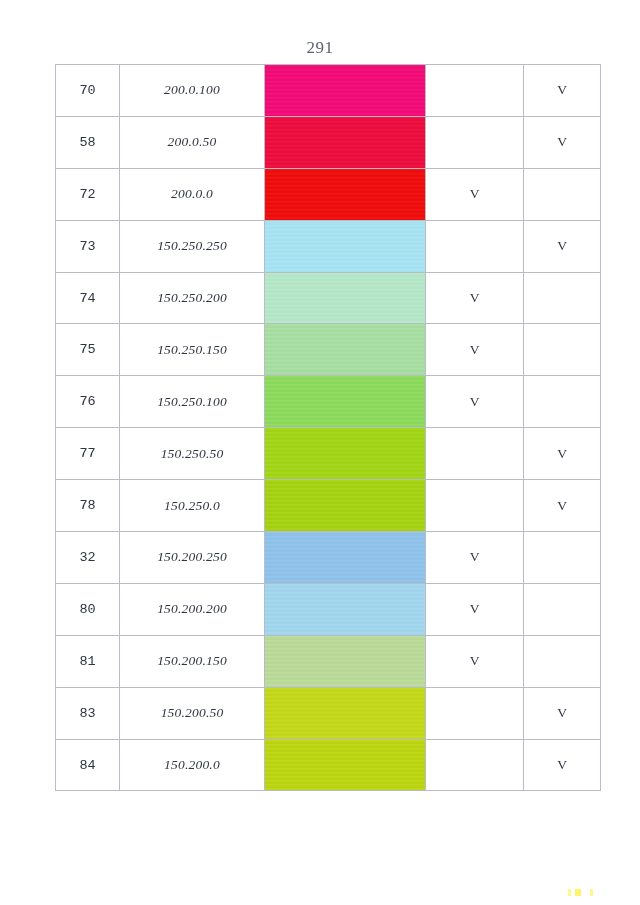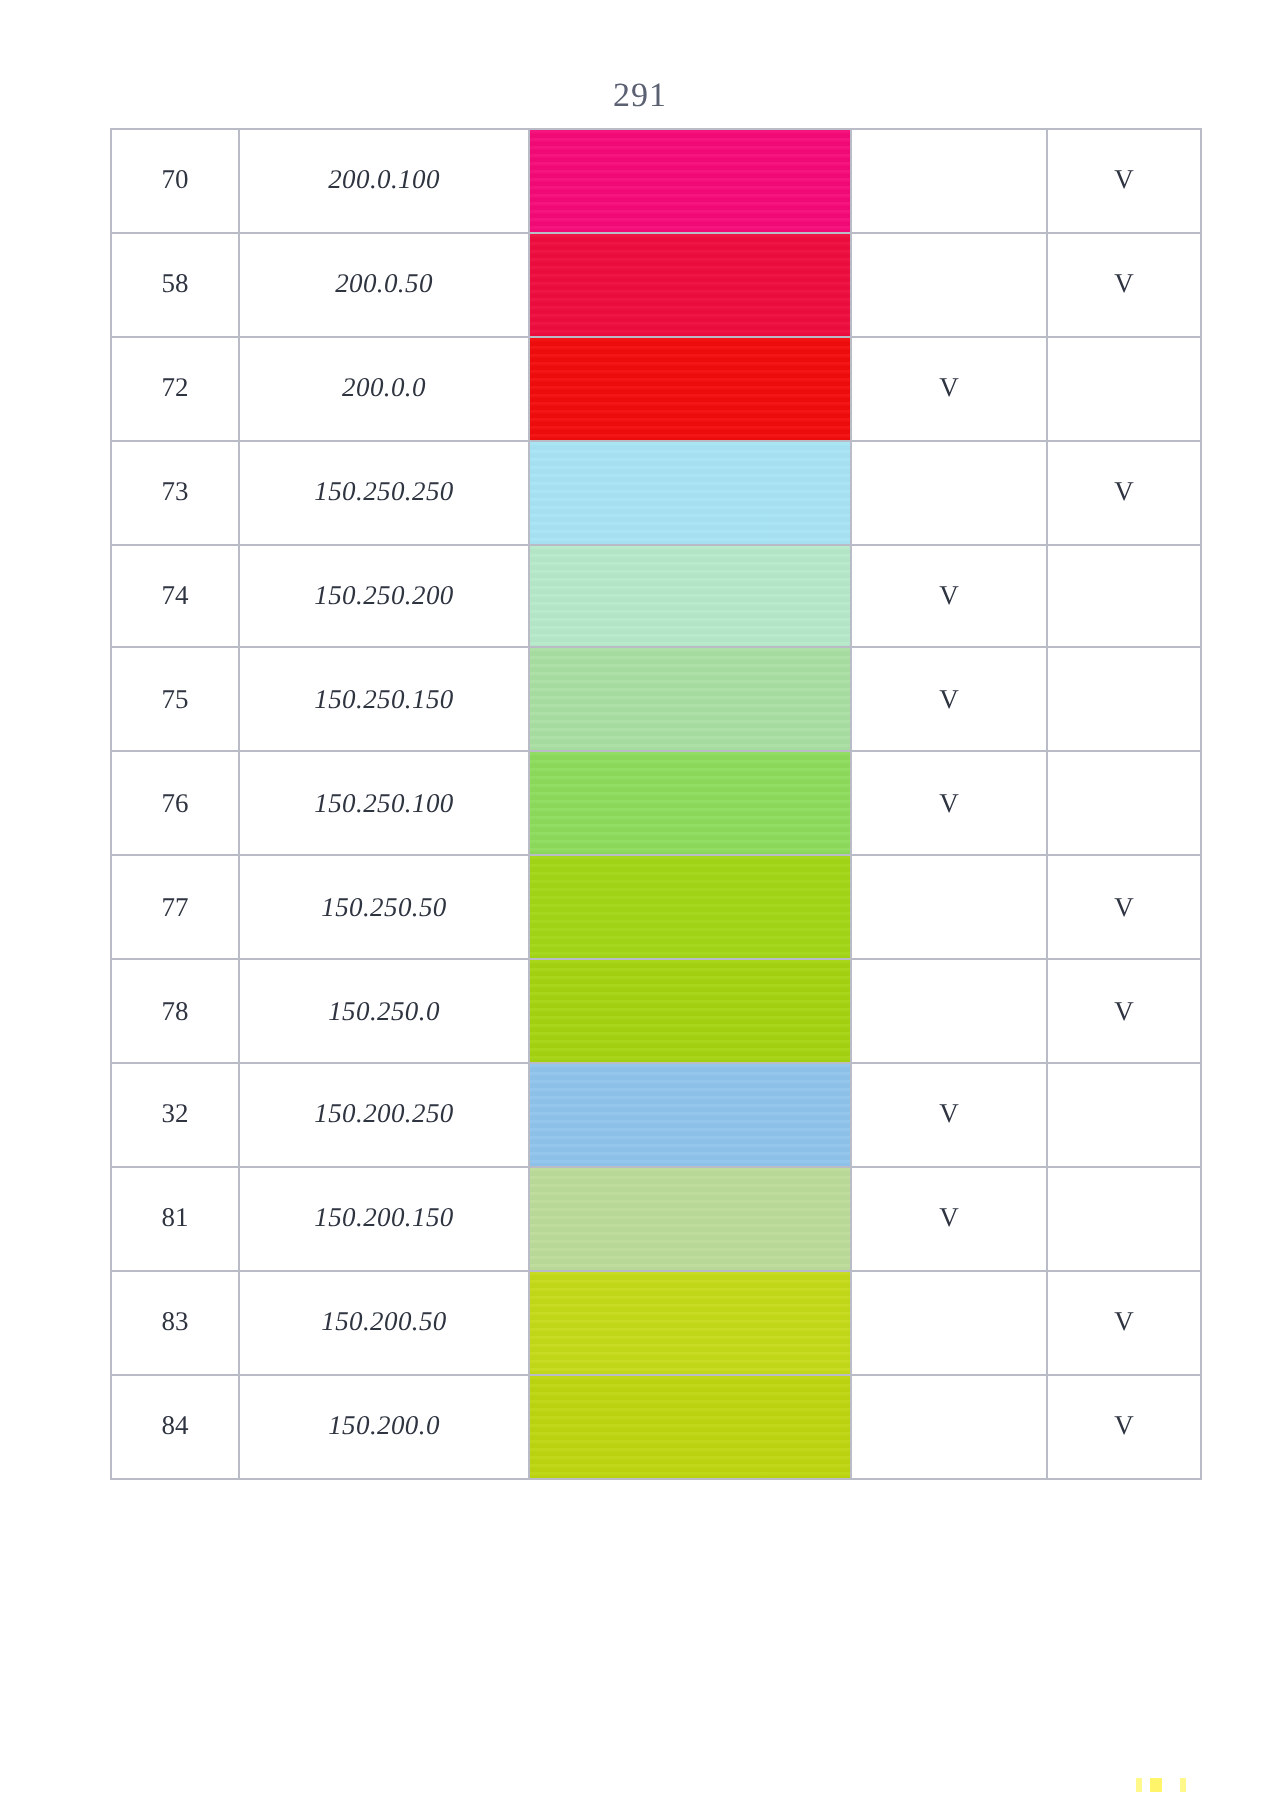--- a/index.html
+++ b/index.html
@@ -40,21 +40,21 @@
   #color-table td {
     border: 1px solid #b9bcc6;
     height: 50.9px;
     padding: 0;
     text-align: center;
     vertical-align: middle;
     font-size: 13.5px;
     color: #2f3441;
     background: #ffffff;
   }
-  .c-index  { width: 63px; }
+  .c-index  { width: 63px; font-family: Liberation Mono, monospace; }
   .c-code   { width: 144px; letter-spacing: 0.2px; font-style: italic; }
   .c-swatch { width: 160px; padding: 0 !important; border-left: 1px solid #b9bcc6; border-right: 1px solid #b9bcc6; }
   .c-mark1  { width: 97px; }
   .c-mark2  { width: 76px; }
 
   
   .swatch-fill {
     display: block;
     width: 100%;
     height: 50.9px;
@@ -187,20 +187,29 @@
       <tr>
         <td class="c-index">32</td>
         <td class="c-code">150.200.250</td>
         <td class="c-swatch">
           <span class="swatch-fill" style="background: rgb(144, 196, 236);"></span>
         </td>
         <td class="c-mark1"><span class="mark">V</span></td>
         <td class="c-mark2"><span class="mark"></span></td>
       </tr>
       <tr>
+        <td class="c-index">80</td>
+        <td class="c-code">150.200.200</td>
+        <td class="c-swatch">
+          <span class="swatch-fill" style="background: rgb(162, 216, 239);"></span>
+        </td>
+        <td class="c-mark1"><span class="mark">V</span></td>
+        <td class="c-mark2"><span class="mark"></span></td>
+      </tr>
+      <tr>
         <td class="c-index">81</td>
         <td class="c-code">150.200.150</td>
         <td class="c-swatch">
           <span class="swatch-fill" style="background: rgb(188, 220, 154);"></span>
         </td>
         <td class="c-mark1"><span class="mark">V</span></td>
         <td class="c-mark2"><span class="mark"></span></td>
       </tr>
       <tr>
         <td class="c-index">83</td>

